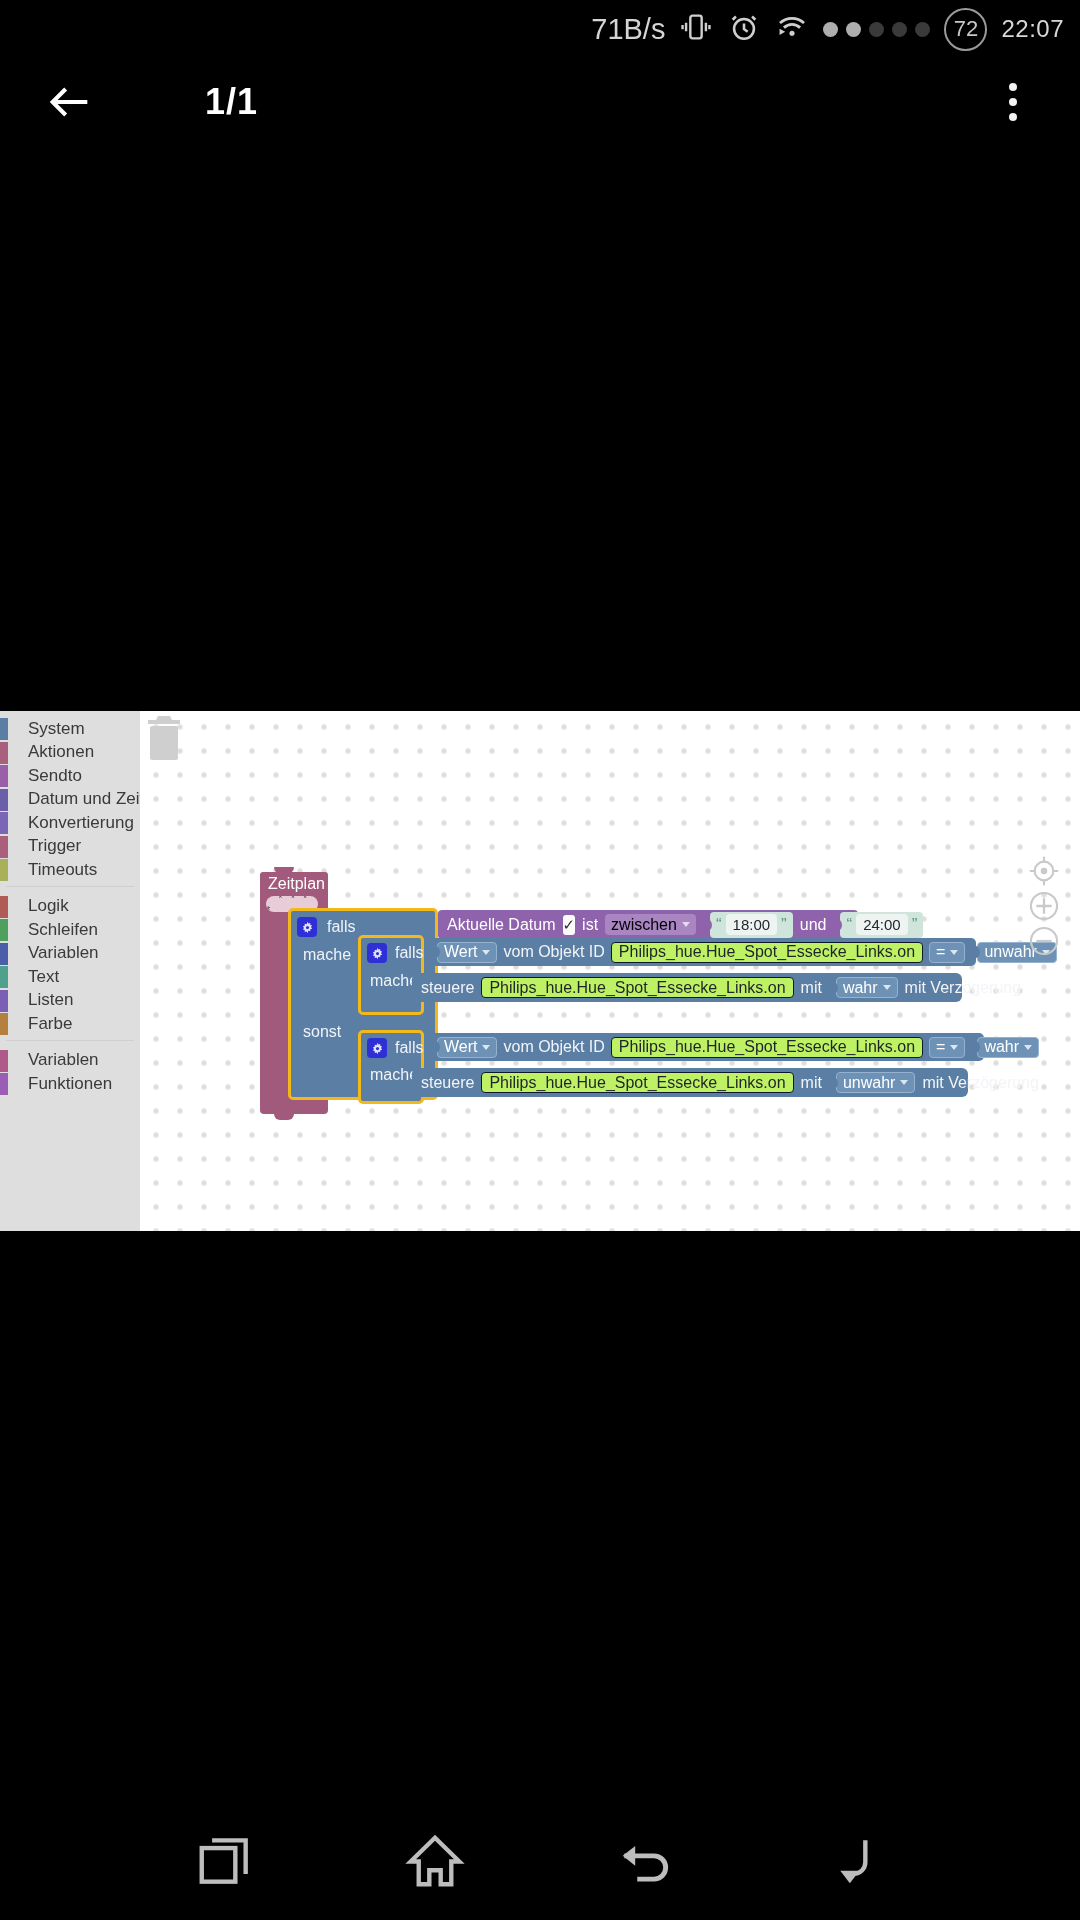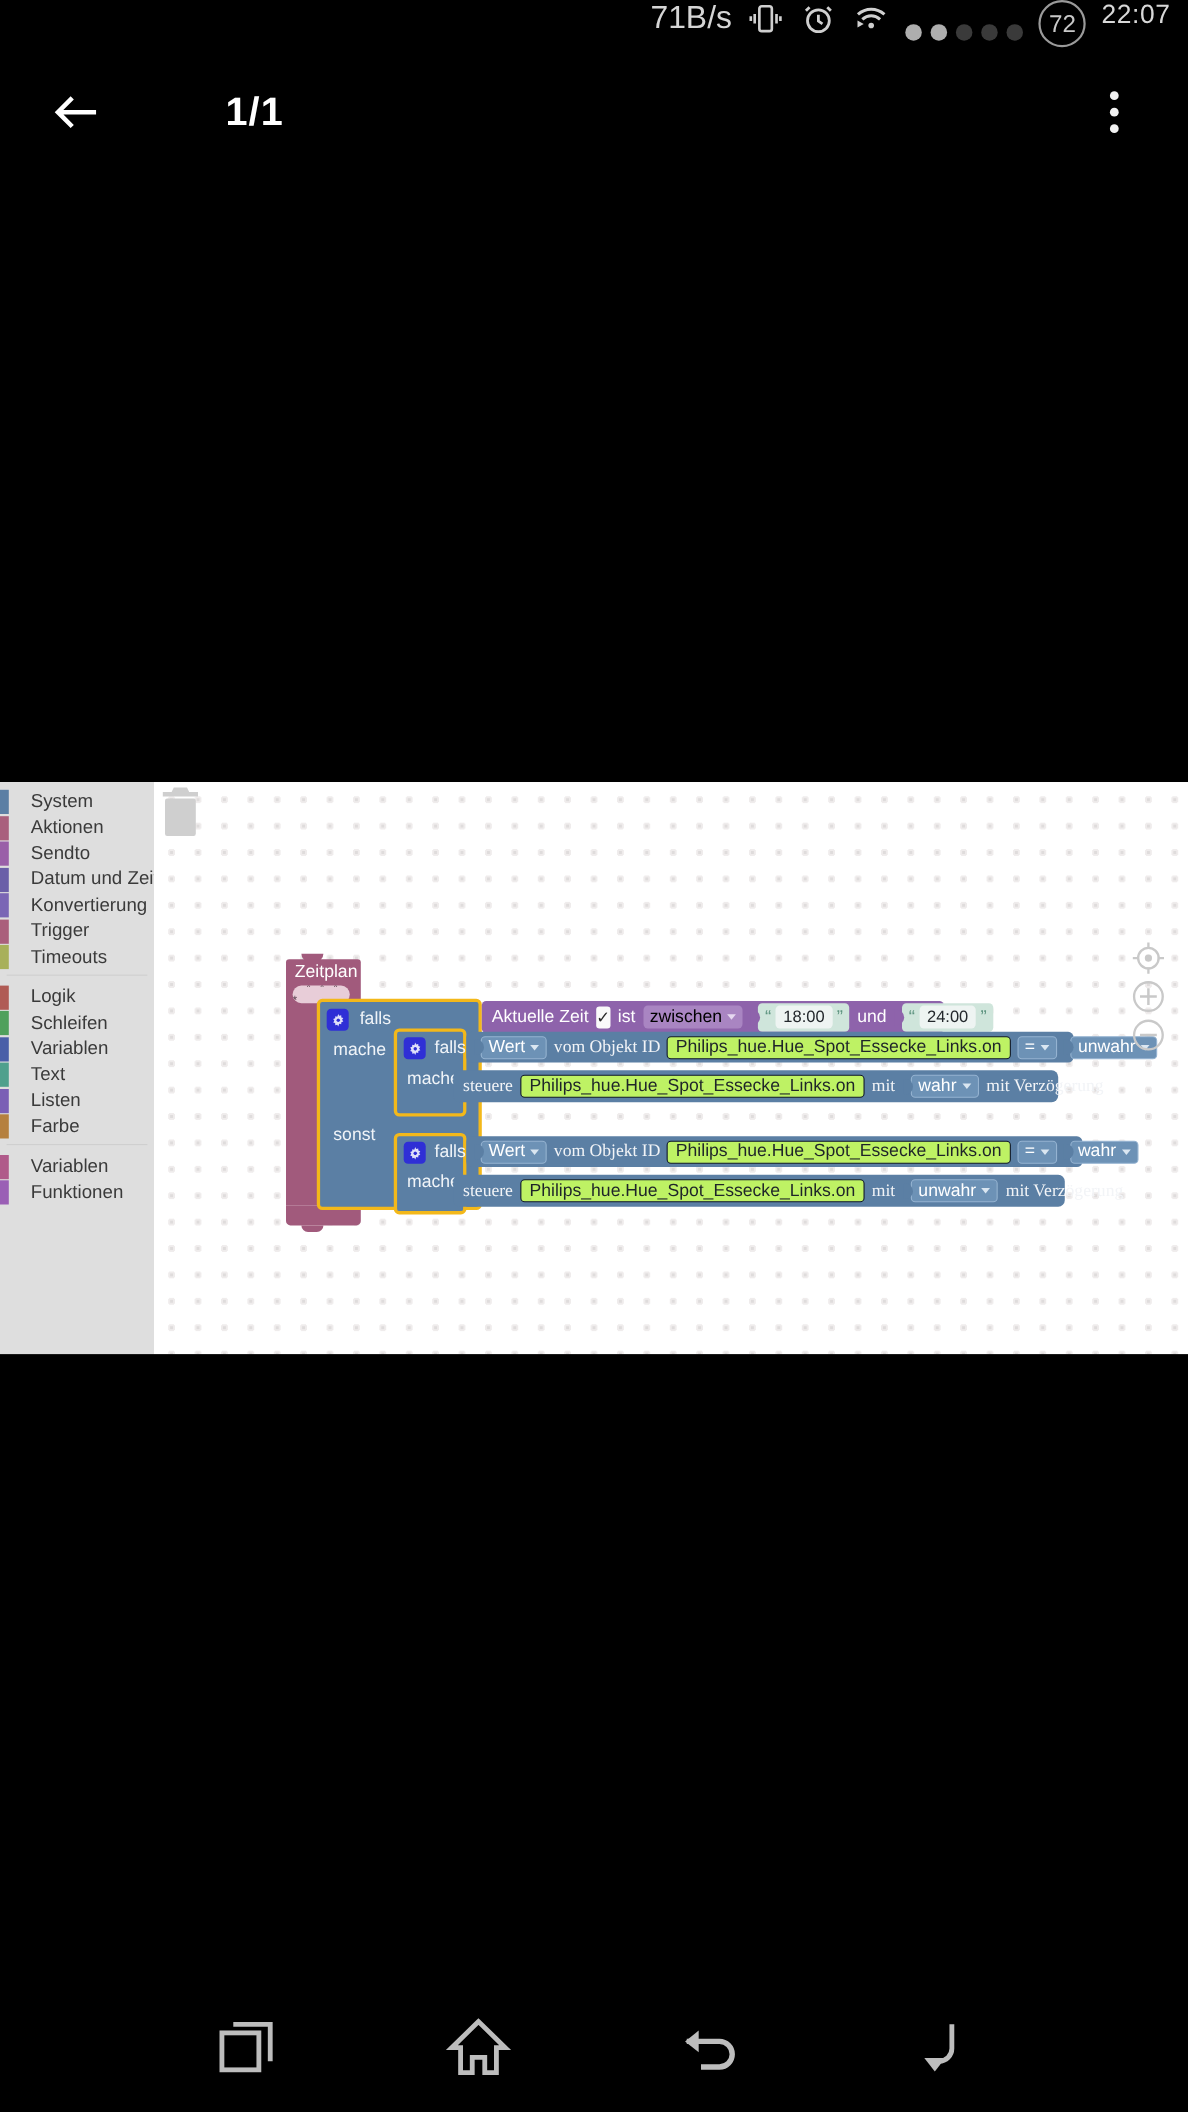--- a/index.html
+++ b/index.html
@@ -6,21 +6,21 @@
   html,body { width:1080px; height:1920px; background:#000; overflow:hidden;
     font-family:"Liberation Sans", sans-serif; }
 
   
   #statusbar { position:absolute; left:0; top:0; width:1080px; height:58px;
     background:#000; color:#d8d8d8; }
   #sb-left { position:absolute; left:18px; top:0; height:58px; display:flex;
     align-items:center; gap:7px; }
   #sb-carrier { font-size:29px; color:#dcdcdc; letter-spacing:.2px; }
   #sb-right { position:absolute; right:16px; top:0; height:58px; display:flex;
-    gap:14px; }
+    align-items:center; gap:14px; }
   #sb-rate { font-size:29px; color:#d5d5d5; }
   #sb-time { font-size:24px; color:#d8d8d8; letter-spacing:.5px; }
   .dots { display:flex; align-items:center; gap:8px; }
   .dot { width:15px; height:15px; border-radius:50%; }
   .dot.on { background:#aeaeae; }
   .dot.off { background:#3a3a3a; }
   #battery { width:43px; height:43px; border:2.5px solid #9a9a9a; border-radius:50%;
     display:flex; align-items:center; justify-content:center;
     font-size:22px; color:#c8c8c8; }
 
@@ -98,21 +98,21 @@
   .innerif .rowlabel { position:absolute; color:#f0f4f8; font-size:16px; }
 
   
   .bar { position:absolute; display:flex; align-items:center;
     border-radius:4px; }
   .bar.logic { background:#8e63ab; height:29px; }
   .bar.control { background:#5b7fa4; height:29px; }
   .bar.nested { background:#5b7fa4; height:28px; border-radius:5px; }
 
   .btxt { font-size:16px; color:#ffffff; white-space:nowrap; }
-  .btxt.dark { color:#f2f4f7;font-family:Liberation Serif, serif; }
+  .btxt.dark { color:#f2f4f7; }
 
   
   .dd { display:inline-flex; align-items:center; gap:5px; height:21px;
     padding:0 6px; border-radius:4px; background:#a985c2;
     font-size:16px; color:#000000; white-space:nowrap; }
   .dd.blue { background:#6d92b6; border:1px solid #95b3d1; color:#fff; }
   .dd .arw { width:0; height:0; border-left:4px solid transparent;
     border-right:4px solid transparent; border-top:5px solid #e6d8f0; }
   .dd.blue .arw { border-top-color:#dae6f1; }
 
@@ -306,21 +306,21 @@
             <path d="M12 1.5l1.6 3.1 3.4-.9.2 3.5 3.3 1.2-2 2.9 2 2.9-3.3 1.2-.2 3.5-3.4-.9L12 22.5l-1.6-3.1-3.4.9-.2-3.5L3.5 15.6l2-2.9-2-2.9 3.3-1.2.2-3.5 3.4.9z" fill="#fff" opacity=".85"></path>
             <circle cx="12" cy="12" r="3" fill="#2f2fd6"></circle>
           </svg>
       </span>
       <span class="rowlabel" style="left:36px; top:7px;">falls</span>
       <span class="rowlabel" style="left:12px; top:35px;">mache</span>
       <span class="rowlabel" style="left:12px; top:112px;">sonst</span>
     </div>
 
     <div class="bar logic" style="left:298px; top:199px; width:420px; padding:0 9px; gap:7px;">
-      <span class="btxt">Aktuelle Zeit</span>
+      <span class="btxt">Aktuelle Datum</span>
       <span class="cbx">✓</span>
       <span class="btxt">ist</span>
       <span class="dd">
         <span>zwischen</span>
         <i class="arw"></i>
       </span>
       <span class="plug logic"></span>
       <span class="strblk">
         <span class="q">“</span>
         <span class="fld">18:00</span>

